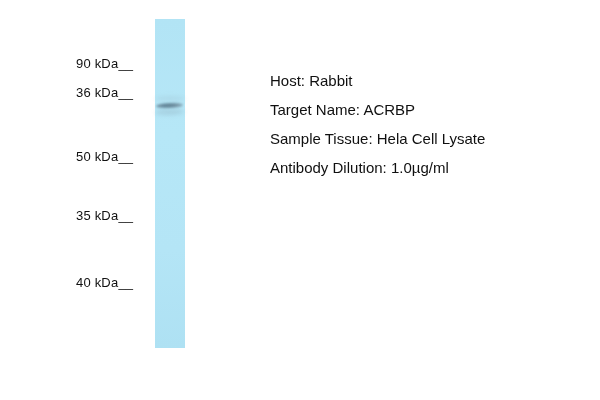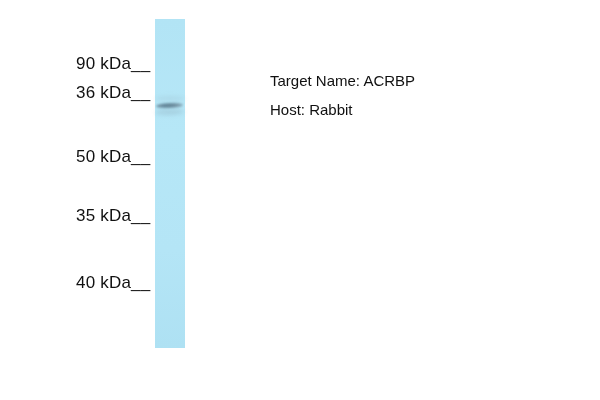--- a/index.html
+++ b/index.html
@@ -15,21 +15,21 @@
     font-family: "Liberation Sans", sans-serif;
     overflow: hidden;
   }
 
   
   .marker {
     position: absolute;
     left: 76px;
     height: 20px;
     line-height: 20px;
-    font-size: 17px;
+    font-size: 13px;
     color: #111111;
     white-space: nowrap;
     letter-spacing: 0.2px;
   }
   .marker-90 { top: 54px; }
   .marker-65 { top: 83px; }
   .marker-40 { top: 147px; }
   .marker-29 { top: 206px; }
   .marker-22 { top: 273px; }
 
@@ -106,17 +106,19 @@
     <div class="marker marker-22">40 kDa__</div>
   </div>
 
   <div class="lane">
     <div class="band-haze"></div>
     <div class="band-main"></div>
     <div class="band-smear"></div>
   </div>
 
   <div class="info">
+    <div class="info-line">Host: Rabbit</div>
     <div class="info-line">Target Name: ACRBP</div>
-    <div class="info-line">Host: Rabbit</div>
+    <div class="info-line">Sample Tissue: Hela Cell Lysate</div>
+    <div class="info-line">Antibody Dilution: 1.0µg/ml</div>
   </div>
 
 </div>
 
 </body></html>

